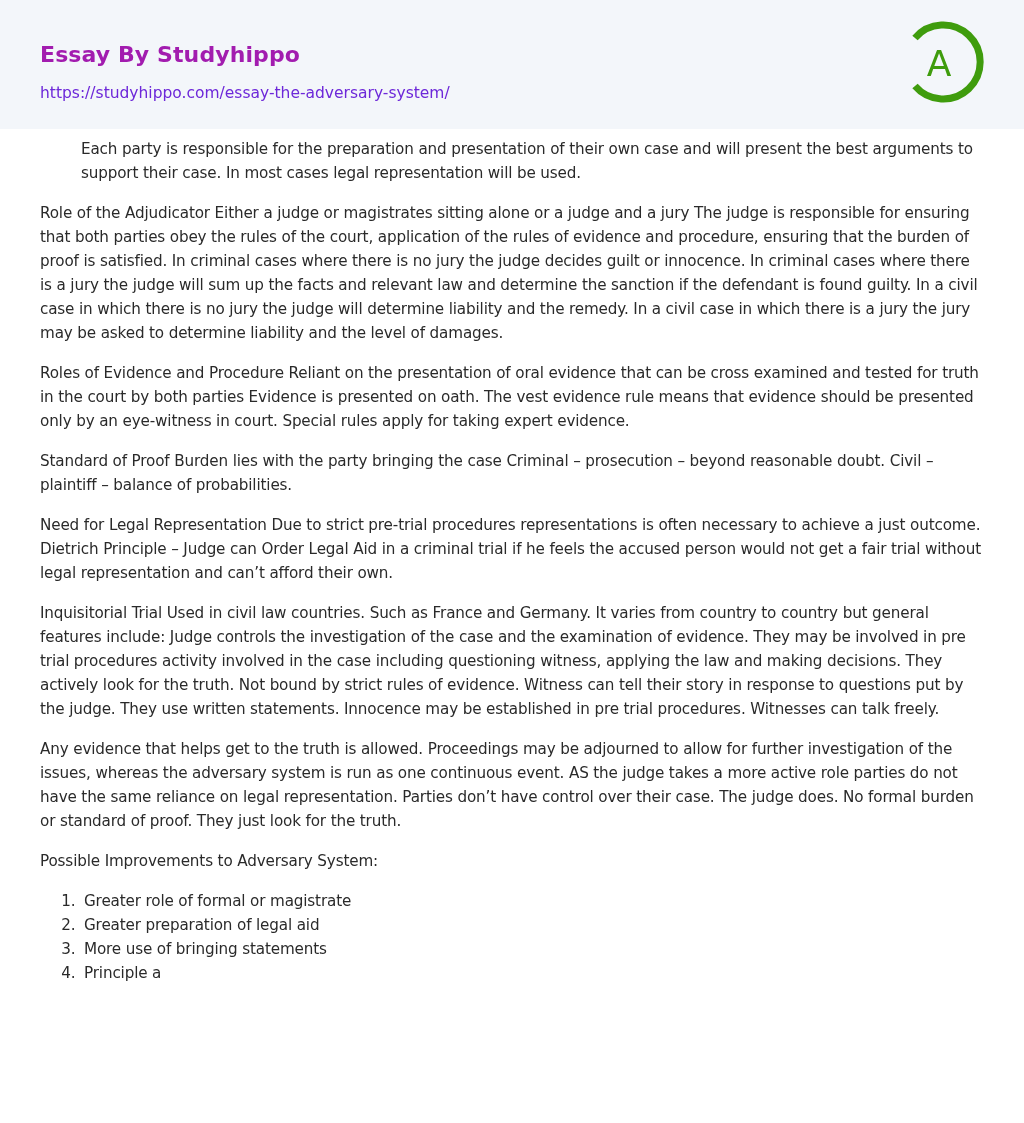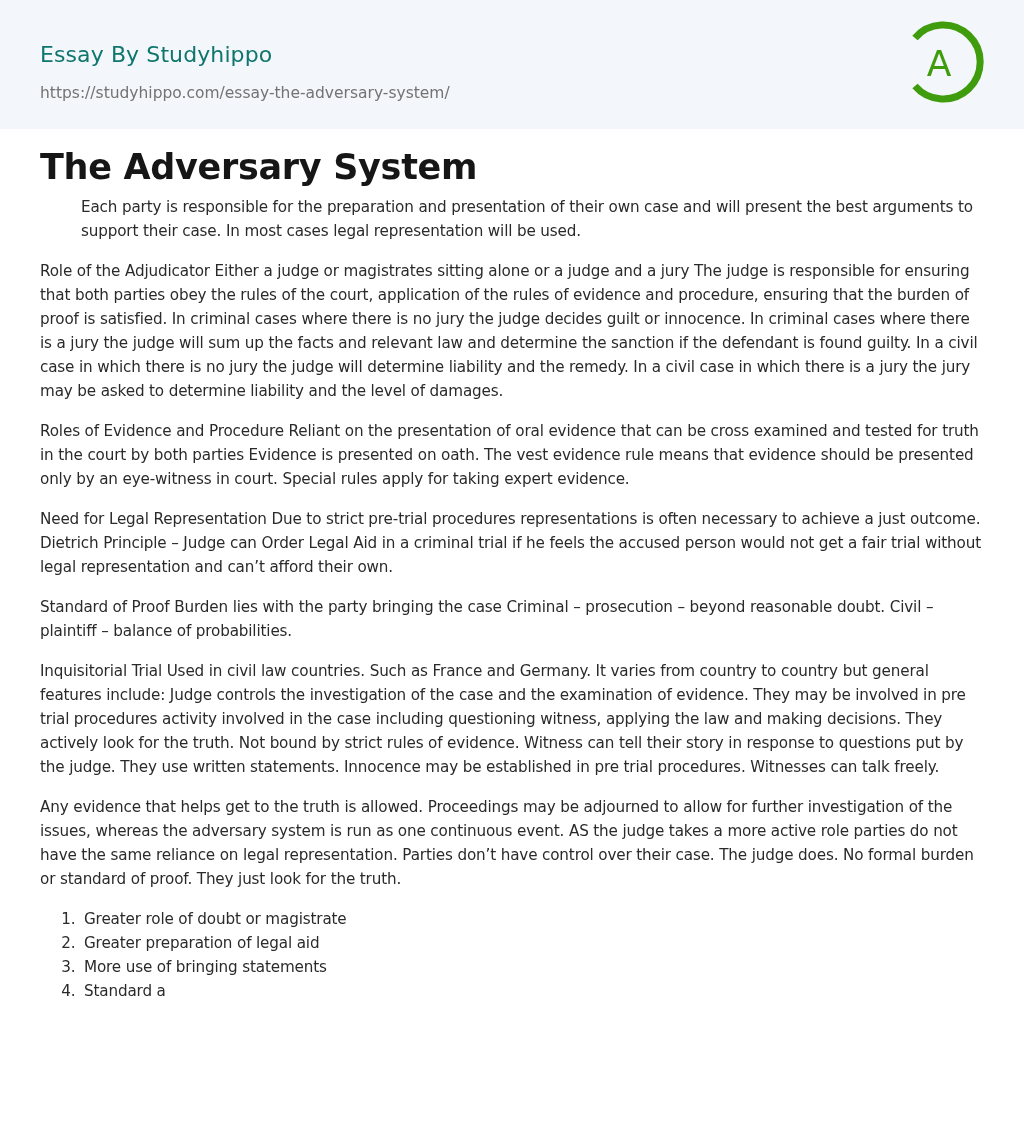--- a/index.html
+++ b/index.html
@@ -1,19 +1,19 @@
 <!DOCTYPE html>
 <html><head>
 <meta charset="utf-8">
 <style>
   html, body { margin:0; padding:0; }
   body { width:1024px; height:1123px; background:#ffffff; font-family:"DejaVu Sans", sans-serif; color:#2a2a2a; overflow:hidden; }
   .header { position:relative; height:129px; background:#f3f6fa; }
-  .brand { position:absolute; left:40px; top:42px; font-size:22px; font-weight:normal; color:#0f766e; letter-spacing:0.1px; }
-  .url { position:absolute; left:40px; top:84px; font-size:15.5px; color:#737373; }
+  .brand { position:absolute; left:40px; top:42px; font-size:22px; font-weight:bold; color:#a21caf; letter-spacing:0.1px; }
+  .url { position:absolute; left:40px; top:84px; font-size:15.5px; color:#6d28d9; }
   .logo { position:absolute; left:905px; top:18px; width:84px; height:88px; }
   .main { padding:0 40px; }
   h1 { margin:0; padding-top:148px; font-size:35px; font-weight:bold; color:#161616; line-height:40px; letter-spacing:-0.3px; }
   .p { font-size:15.2px; line-height:24px; margin:0 0 16px 0; color:#2a2a2a; letter-spacing:-0.15px; }
   .p.first { margin-top:8px;margin-left:41px; }
   ol { margin:0; padding-left:40px; font-size:15.2px; line-height:24px; color:#2a2a2a; letter-spacing:-0.15px; }
   ol li { padding-left:4px; }
 </style>
 </head>
 <body>
@@ -21,27 +21,27 @@
 <div class="header">
   <div class="brand">Essay By Studyhippo</div>
   <div class="url">https://studyhippo.com/essay-the-adversary-system/</div>
   <svg class="logo" viewBox="0 0 84 88">
     <path d="M 10 20 A 37 37 0 1 1 10 68" fill="none" stroke="#3f9c0d" stroke-width="7" stroke-linecap="butt"></path>
     <text x="34" y="58" text-anchor="middle" font-family="DejaVu Sans, sans-serif" font-size="36" fill="#3f9c0d">A</text>
   </svg>
 </div>
 
 <div class="main">
-  <h1 style="padding-top:18px;">The Adversary System</h1>
   <p class="p first">Each party is responsible for the preparation and presentation of their own case and will present the best arguments to support their case. In most cases legal representation will be used.</p>
   <p class="p">Role of the Adjudicator Either a judge or magistrates sitting alone or a judge and a jury The judge is responsible for ensuring that both parties obey the rules of the court, application of the rules of evidence and procedure, ensuring that the burden of proof is satisfied. In criminal cases where there is no jury the judge decides guilt or innocence. In criminal cases where there is a jury the judge will sum up the facts and relevant law and determine the sanction if the defendant is found guilty. In a civil case in which there is no jury the judge will determine liability and the remedy. In a civil case in which there is a jury the jury may be asked to determine liability and the level of damages.</p>
   <p class="p">Roles of Evidence and Procedure Reliant on the presentation of oral evidence that can be cross examined and tested for truth in the court by both parties Evidence is presented on oath. The vest evidence rule means that evidence should be presented only by an eye-witness in court. Special rules apply for taking expert evidence.</p>
+  <p class="p">Standard of Proof Burden lies with the party bringing the case Criminal – prosecution – beyond reasonable doubt. Civil – plaintiff – balance of probabilities.</p>
   <p class="p">Need for Legal Representation Due to strict pre-trial procedures representations is often necessary to achieve a just outcome. Dietrich Principle – Judge can Order Legal Aid in a criminal trial if he feels the accused person would not get a fair trial without legal representation and can’t afford their own.</p>
-  <p class="p">Standard of Proof Burden lies with the party bringing the case Criminal – prosecution – beyond reasonable doubt. Civil – plaintiff – balance of probabilities.</p>
   <p class="p">Inquisitorial Trial Used in civil law countries. Such as France and Germany. It varies from country to country but general features include: Judge controls the investigation of the case and the examination of evidence. They may be involved in pre trial procedures activity involved in the case including questioning witness, applying the law and making decisions. They actively look for the truth. Not bound by strict rules of evidence. Witness can tell their story in response to questions put by the judge. They use written statements. Innocence may be established in pre trial procedures. Witnesses can talk freely.</p>
   <p class="p">Any evidence that helps get to the truth is allowed. Proceedings may be adjourned to allow for further investigation of the issues, whereas the adversary system is run as one continuous event. AS the judge takes a more active role parties do not have the same reliance on legal representation.  Parties don’t have control over their case. The judge does. No formal burden or standard of proof. They just look for the truth.</p>
+  <p class="p">Possible Improvements to Adversary System:</p>
   <ol>
-    <li>Greater role of doubt or magistrate</li>
+    <li>Greater role of formal or magistrate</li>
     <li>Greater preparation of legal aid</li>
     <li>More use of bringing statements</li>
-    <li>Standard a</li>
+    <li>Principle a</li>
   </ol>
 </div>
 
 </body></html>

